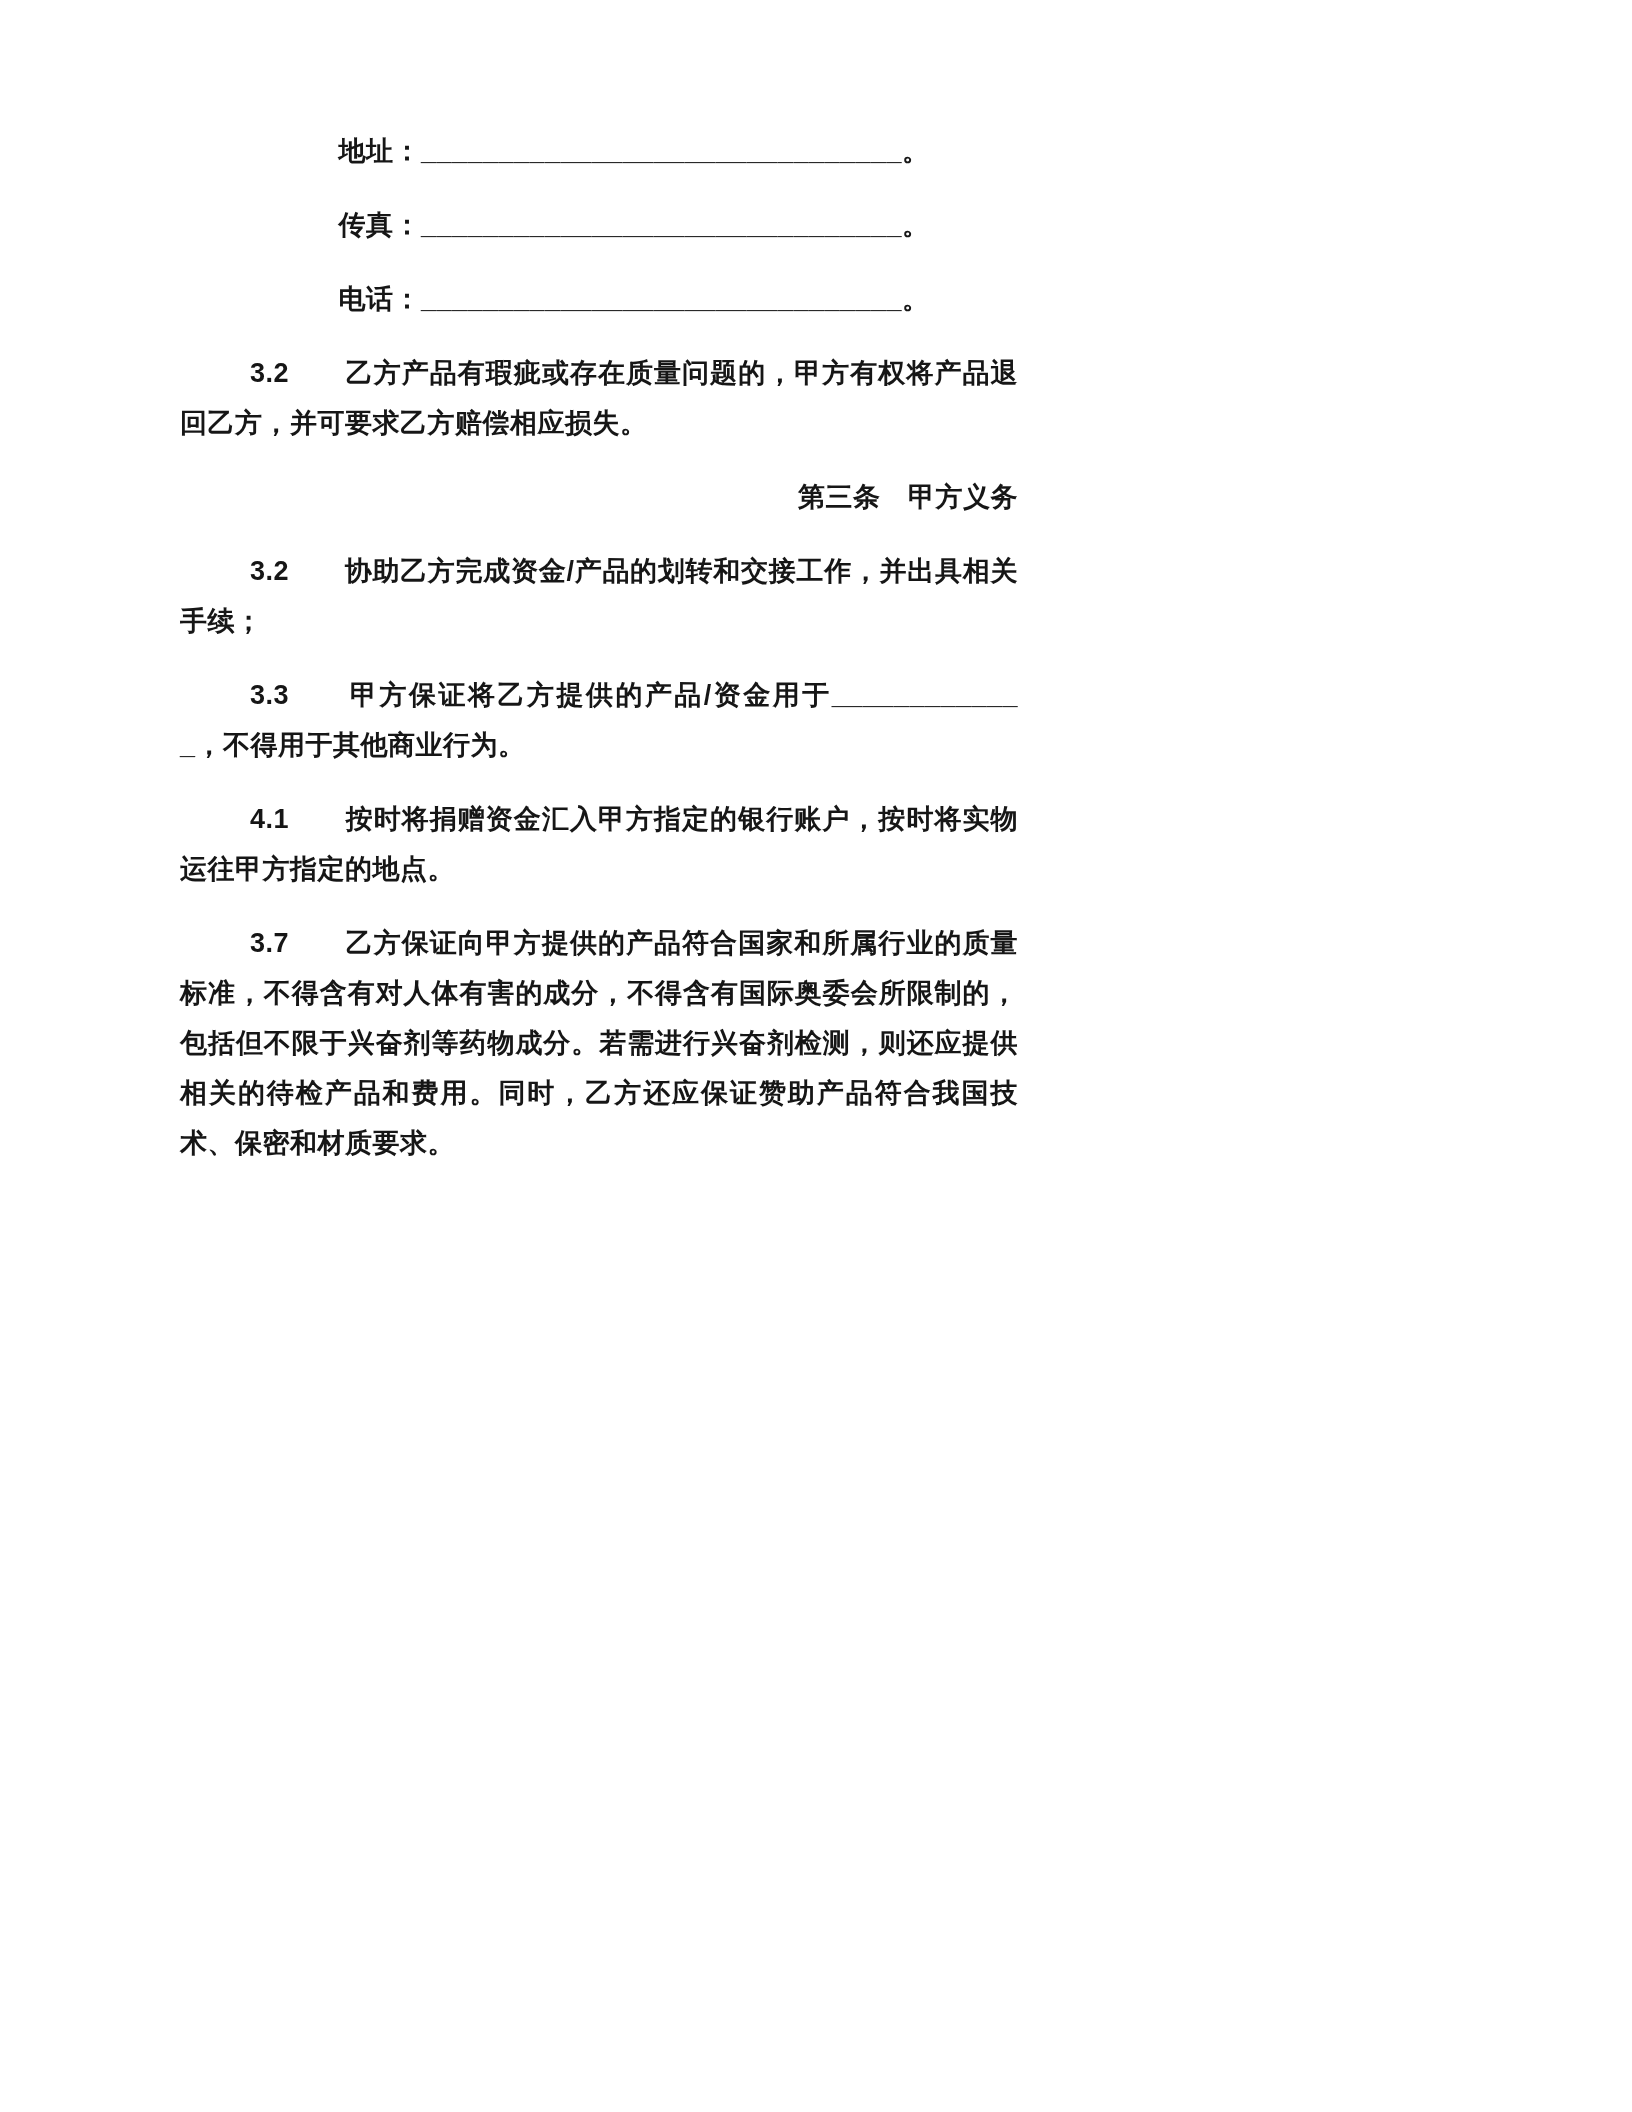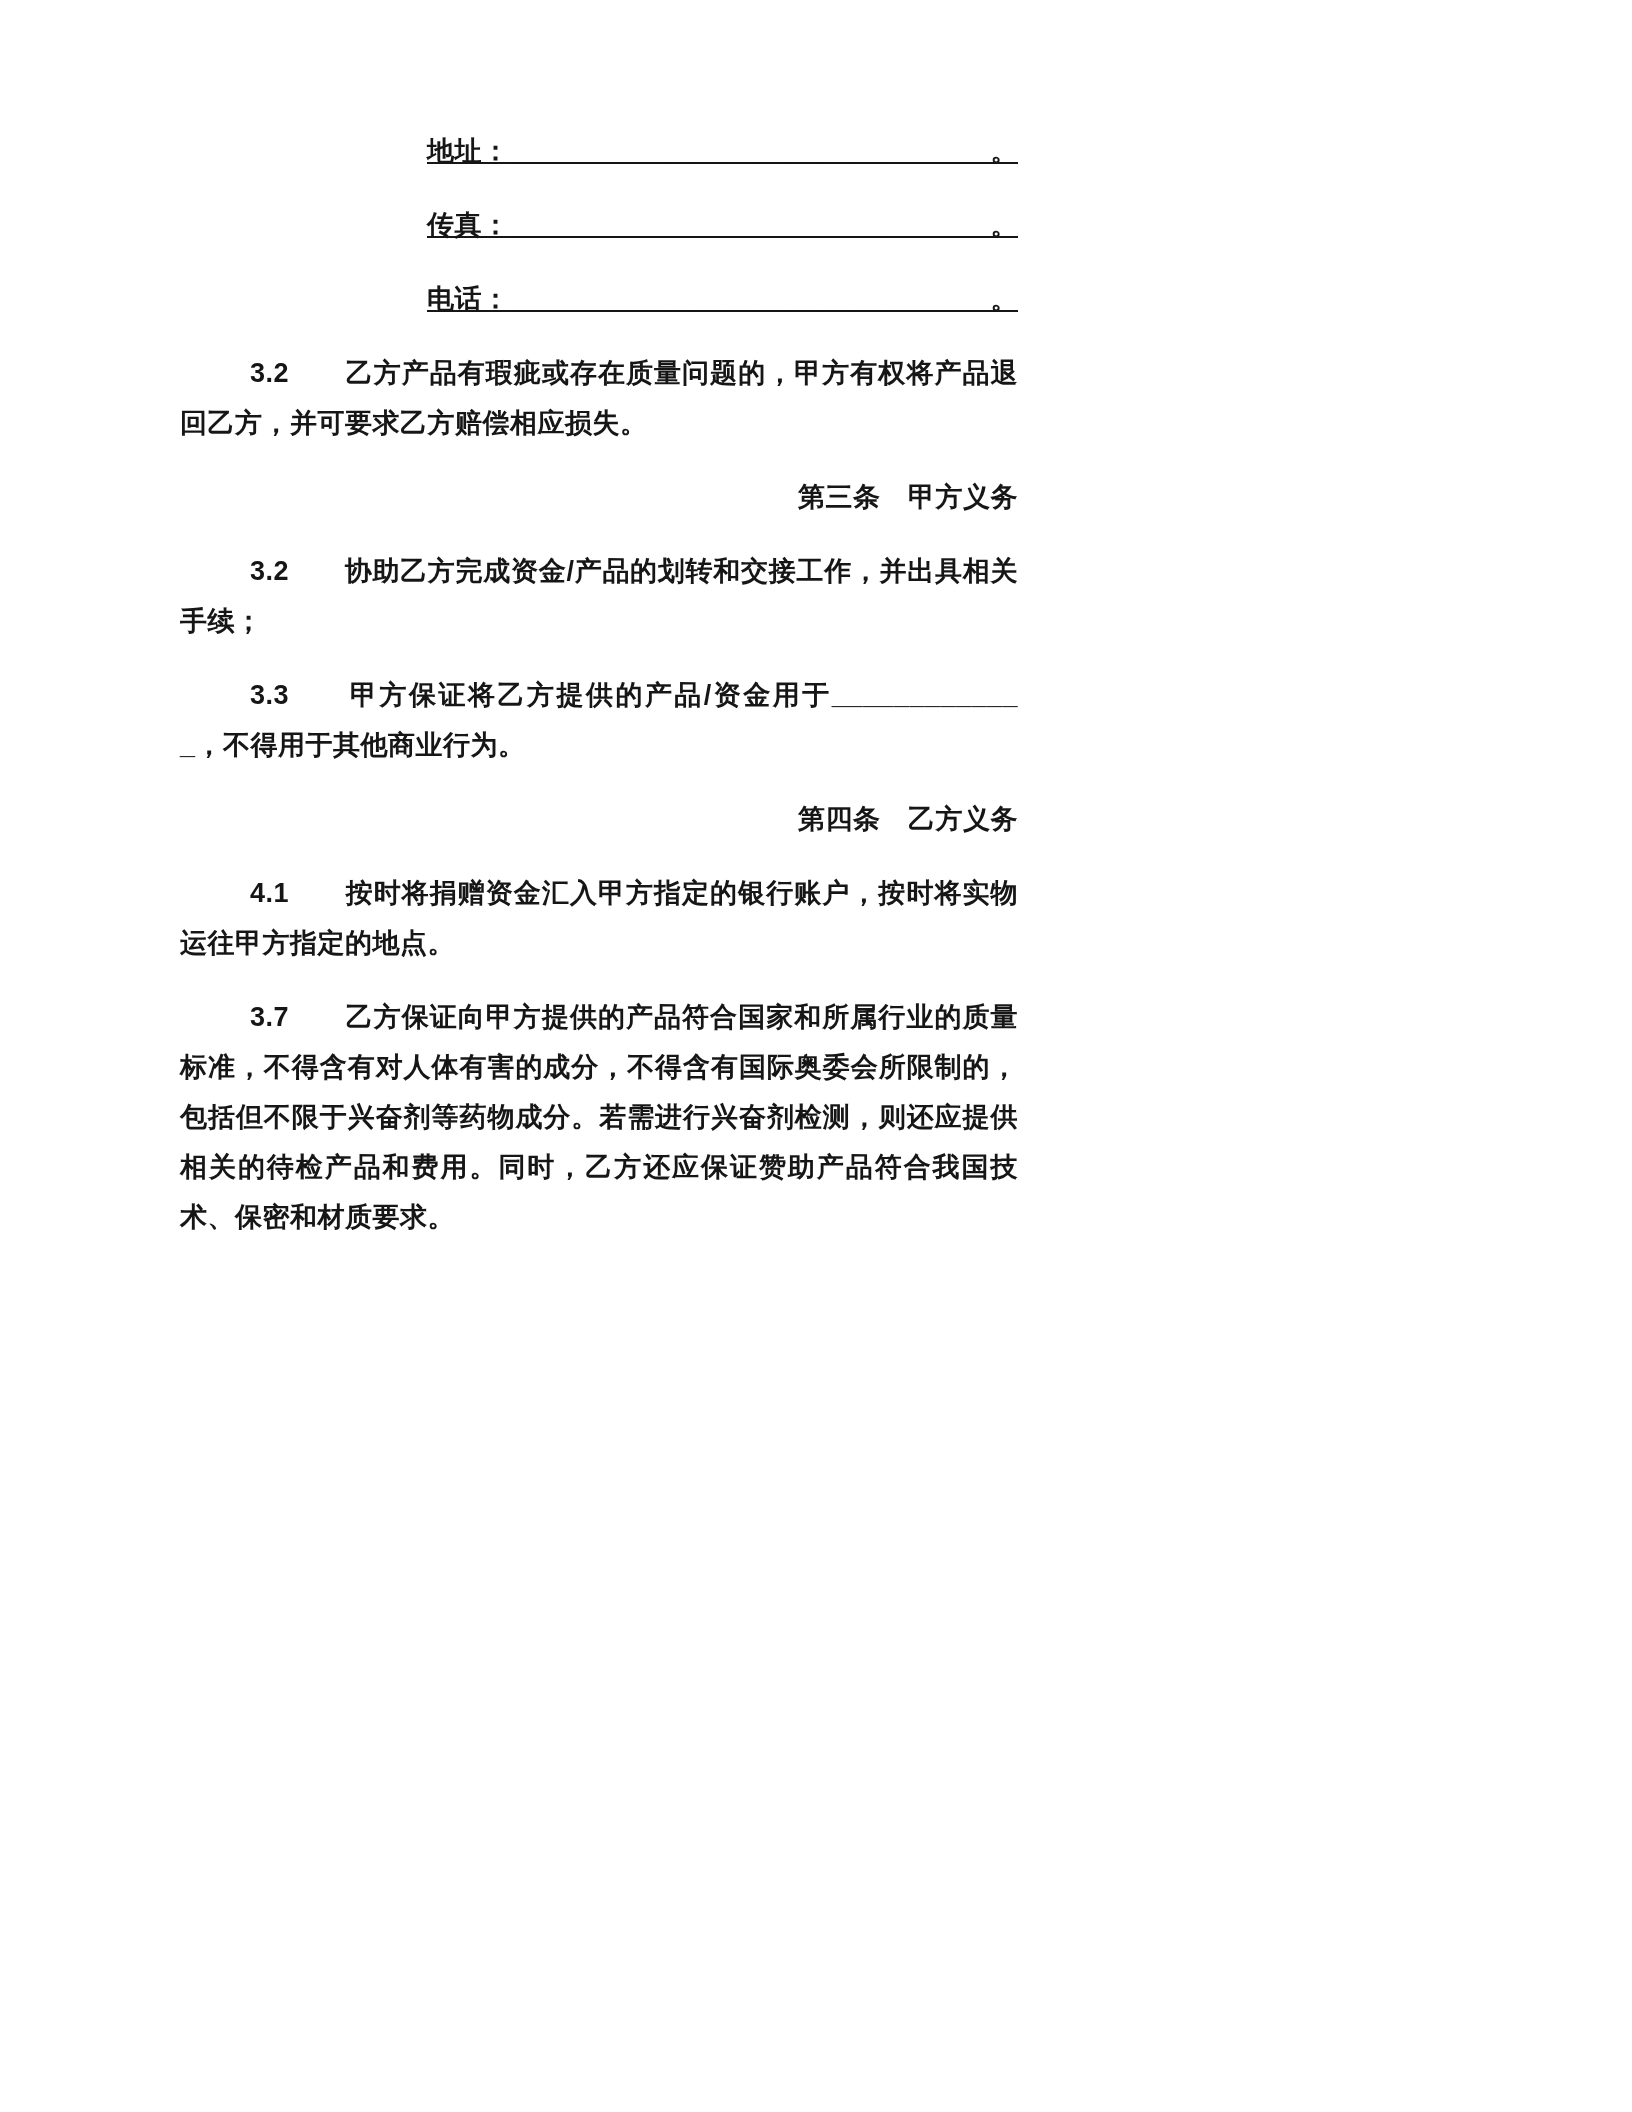--- a/index.html
+++ b/index.html
@@ -33,22 +33,21 @@
       font-size: 27px;
       line-height: 50px;
       font-weight: bold;
       color: #161616;
       text-align: justify;
       text-indent: 70px;
       letter-spacing: 0.5px;
       word-break: break-all;
     }
     .para.field-line {
-      text-align: right;
-      text-decoration: underline;
+      text-align: center;
     }
     .para.heading {
       text-align: right;
     }
   </style>
 </head>
 <body>
 
 <div class="page">
   <div class="content">
@@ -62,20 +61,19 @@
 
     <p class="para">3.2　　乙方产品有瑕疵或存在质量问题的，甲方有权将产品退回乙方，并可要求乙方赔偿相应损失。</p>
 
     <p class="para heading">第三条　甲方义务</p>
 
 
     <p class="para">3.2　　协助乙方完成资金/产品的划转和交接工作，并出具相关手续；</p>
 
     <p class="para">3.3　　甲方保证将乙方提供的产品/资金用于_____________，不得用于其他商业行为。</p>
 
-    <p class="para heading">第四条　乙方义务</p>
 
     <p class="para">4.1　　按时将捐赠资金汇入甲方指定的银行账户，按时将实物运往甲方指定的地点。</p>
 
     <p class="para">3.7　　乙方保证向甲方提供的产品符合国家和所属行业的质量标准，不得含有对人体有害的成分，不得含有国际奥委会所限制的，包括但不限于兴奋剂等药物成分。若需进行兴奋剂检测，则还应提供相关的待检产品和费用。同时，乙方还应保证赞助产品符合我国技术、保密和材质要求。</p>
 
   </div>
 </div>
 
 </body></html>

